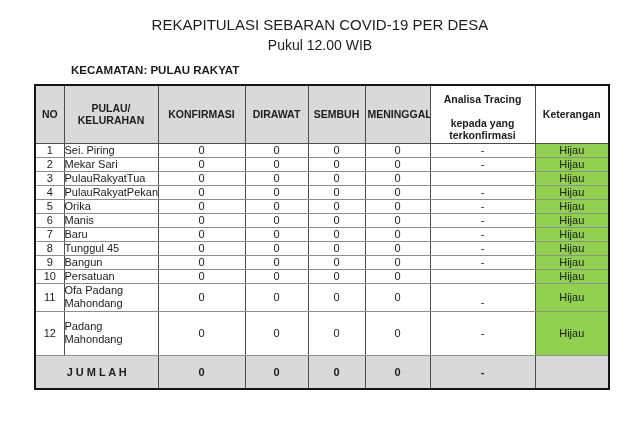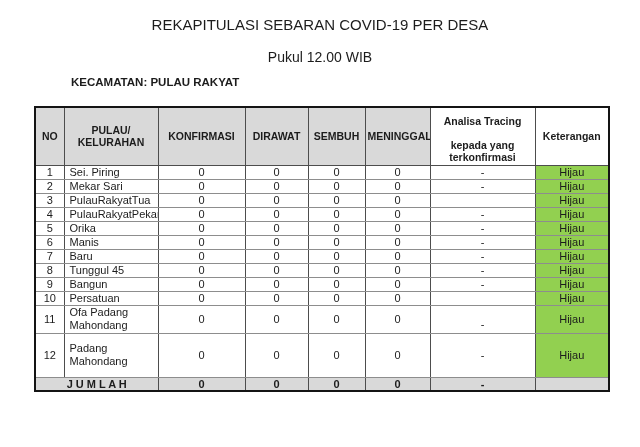--- a/index.html
+++ b/index.html
@@ -7,22 +7,22 @@
   html,body { margin:0; padding:0; }
   body {
     width:640px; height:447px; overflow:hidden;
     background:#ffffff; color:#1c1c1c;
     font-family:"Liberation Sans", sans-serif;
   }
   .title-block { text-align:center; padding-top:16px; font-weight:400; }
   .t1 { font-size:15px; }
   .t2 { font-size:13.5px; margin-top:4px; }
   .t3 { font-size:14.5px; margin-top:1px; }
-  .t4 { font-size:14px; margin-top:16px; }
-  .section-label { margin:11px 0 18px 33px; font-weight:700; font-size:11.5px;padding-left:38px; }
+  .t4 { font-size:14px; margin-top:4px; }
+  .section-label { margin:11px 0 8px 33px; font-weight:700; font-size:11.5px;padding-left:38px; }
 
   table.covid {
     border-collapse:collapse; table-layout:fixed;
     margin-left:34px; width:574px; font-size:11px;
   }
   table.covid { border:2px solid #141414; }
   table.covid th, table.covid td {
     border:1px solid #4d4d4d; overflow:hidden;
   }
   table.covid td { border-top-color:#8d8d8d; border-bottom-color:#8d8d8d; }
@@ -31,27 +31,27 @@
     font-size:10.5px; font-weight:700; text-align:center; padding:0 2px;
     border-bottom:3px solid #000;
   }
   thead th.white { background:#ffffff; }
   thead th.th-tracing { vertical-align:top; padding-top:7px; }
   .th-gap { margin-top:12px; }
   tbody td {
     height:13px; line-height:12px; padding:0; text-align:center;
     background:#ffffff;
   }
-  tbody td.name { text-align:left; padding-left:5px; line-height:13px; }
+  tbody td.name { text-align:left; line-height:13px; }
   tbody td.green { background:var(--green); }
   tr.row-11 td { height:28px; }
   tr.row-12 td { height:44px; }
   td.v-bottom { vertical-align:bottom; padding-bottom:3px; }
   tr.total td {
-    background:var(--gray); font-weight:700; height:14px;
+    background:var(--gray); font-weight:700; height:34px;
     border-top:1.5px solid #2a2a2a;
   }
 </style>
 </head>
 <body>
 
 <div>
   <div class="title-block">
     <div class="t1">REKAPITULASI SEBARAN COVID-19 PER DESA</div>
     <div class="t4">Pukul 12.00 WIB</div>

